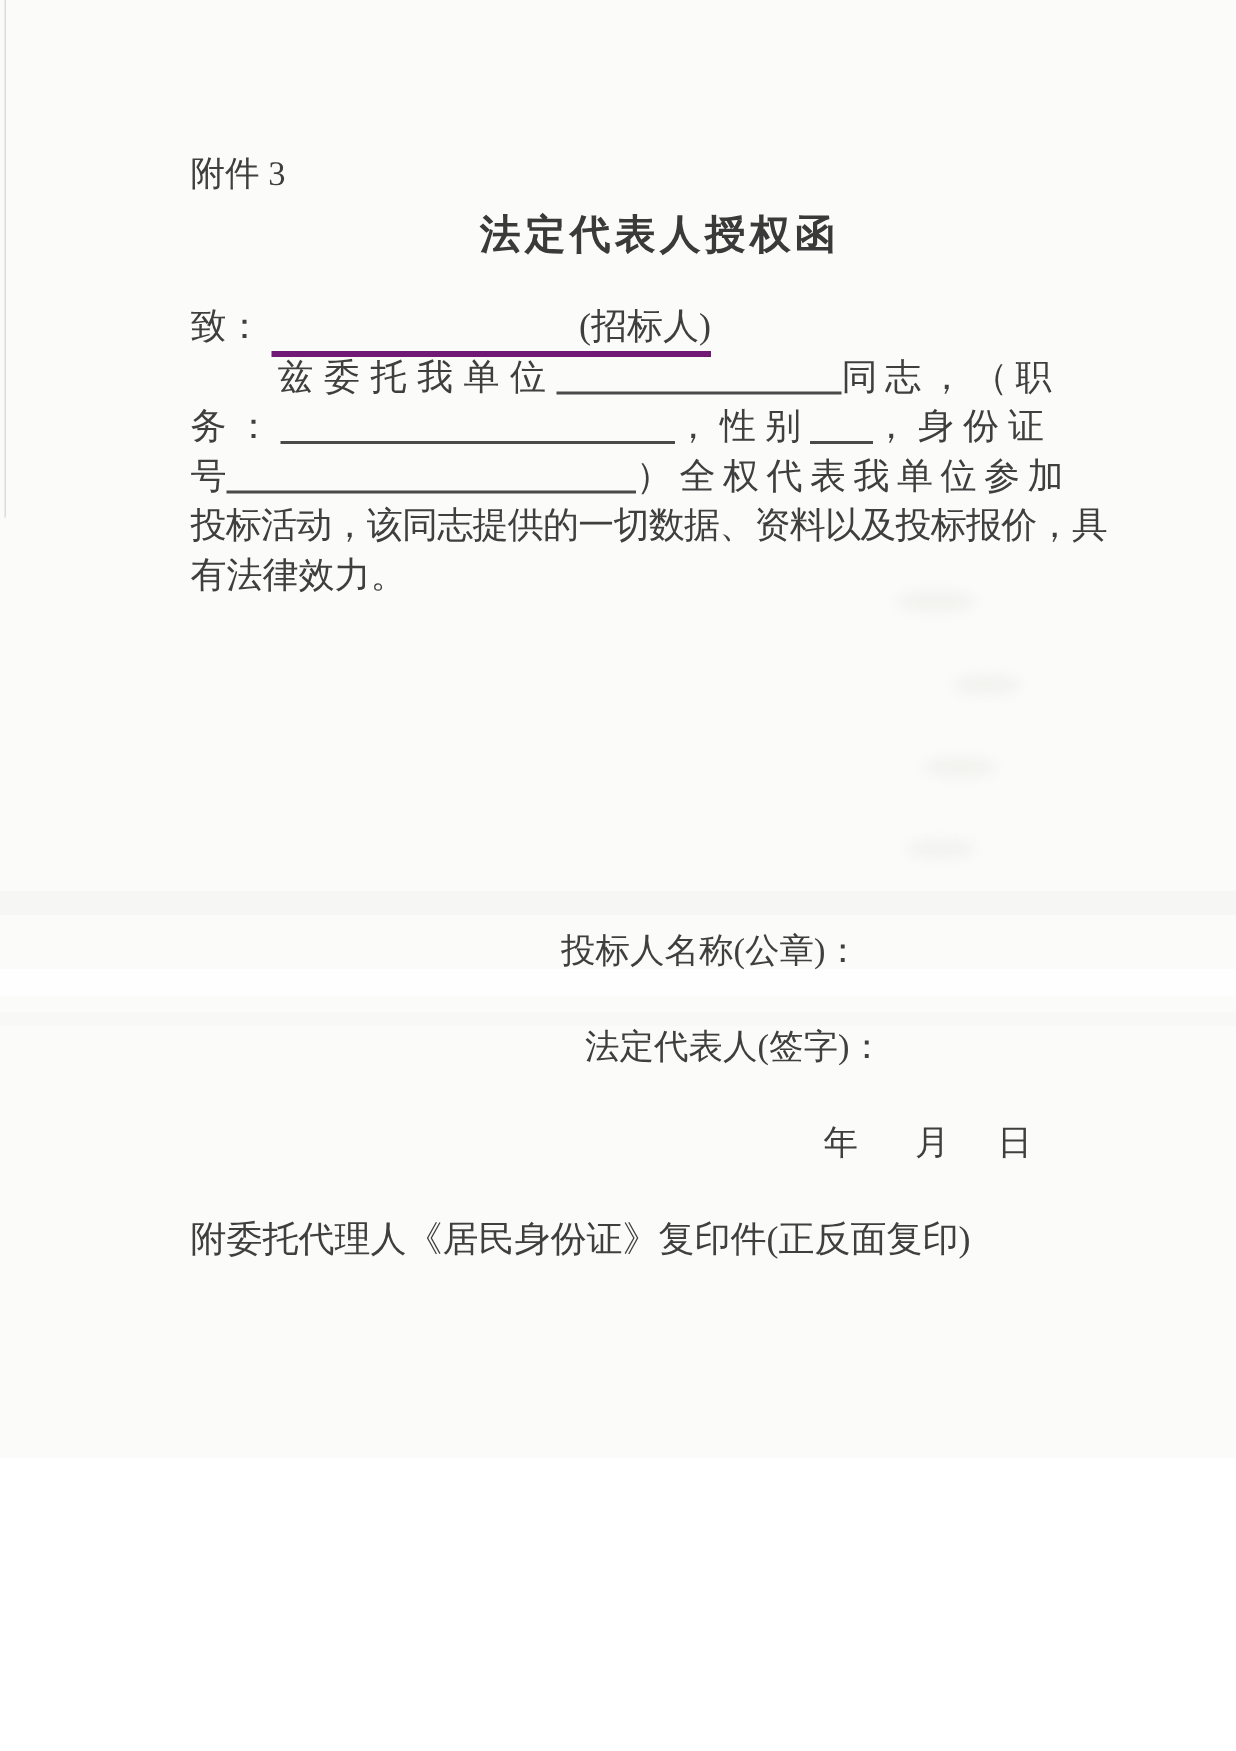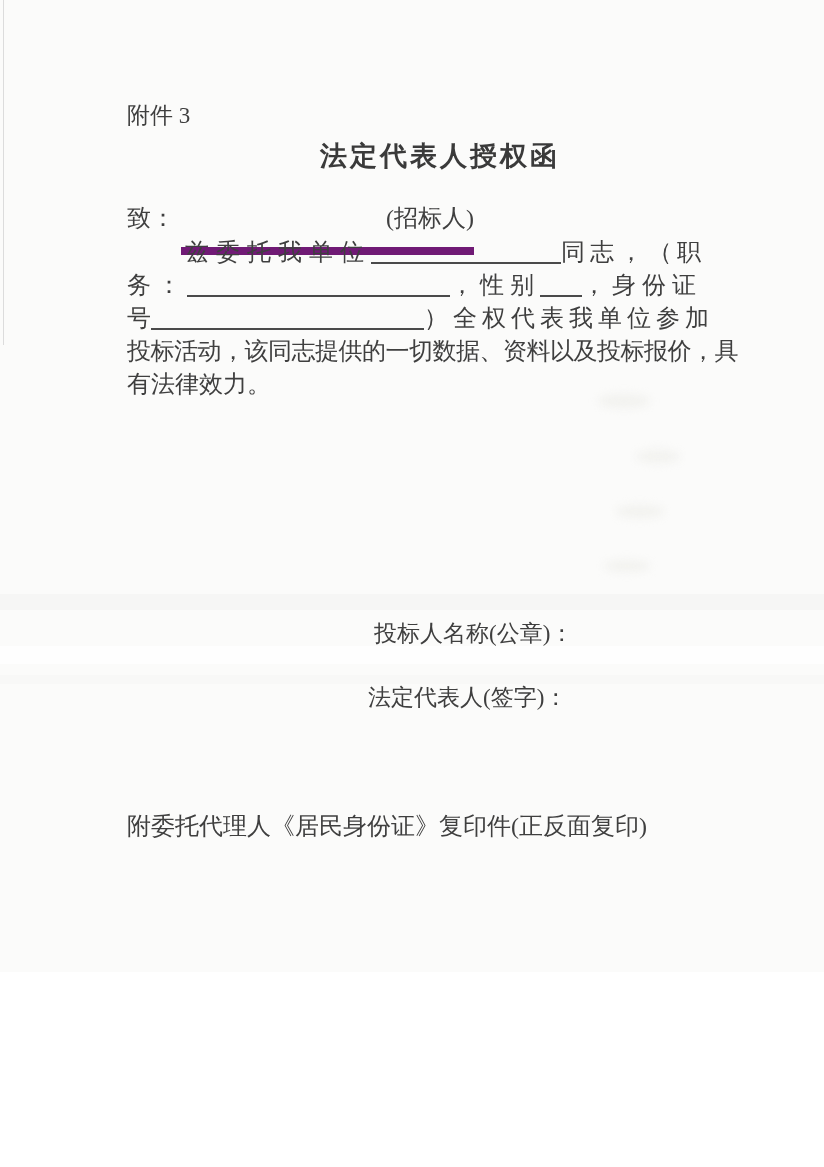--- a/index.html
+++ b/index.html
@@ -38,24 +38,24 @@
   .sp7{letter-spacing:7px;}
   .sp6{letter-spacing:6px;}
   .sp5{letter-spacing:5px;}
   .indent{display:inline-block;width:58px;}
   .blank{display:inline-block;border-bottom:2px solid #4a4a4a;height:20px;vertical-align:-4px;}
   .bk1{width:205px;}
   .bk2{width:190px;}
   .bk3a{width:263px;}
   .bk3b{width:42px;}
   .bk4{width:273px;}
-  .uwrap{display:inline-block;border-bottom:8px solid #701a75;padding-bottom:14px;}
+  .uwrap{display:inline-block;border-bottom:4px solid #701a75;padding-bottom:1px;}
   .sig{font-size:23px;white-space:nowrap;}
   .sig-bidder{left:374px;top:618px;}
-  .sig-legal{left:368px;top:682px;}
+  .sig-legal{left:390px;top:682px;}
   .sig-date{left:549px;top:746px;}
   .sig-date .y{margin-right:38px;}
   .sig-date .m{margin-right:32px;}
   .note{left:127px;top:810px;font-size:24px;white-space:nowrap;}
   .pageno{left:0;top:1080px;width:816px;text-align:center;font-size:15px;letter-spacing:1px;color:#555555;font-family:"Liberation Sans","DejaVu Sans",sans-serif;margin-top:23px;}
 </style>
 </head>
 <body>
 
 <div class="page">
@@ -90,18 +90,21 @@
 
   <div class="abs line l5">投标活动，该同志提供的一切数据、资料以及投标报价，具</div>
 
   <div class="abs line l4">
     <span>号</span><span class="blank bk4"></span><span class="sp5">）全权代表我单位参加</span>
   </div>
   <div class="abs line l6">有法律效力。</div>
 
   <div class="abs sig sig-bidder">投标人名称(公章)：</div>
   <div class="abs sig sig-legal">法定代表人(签字)：</div>
+  <div class="abs sig sig-date">
+    <span class="y">年</span><span class="m">月</span><span>日</span>
+  </div>
 
   <div class="abs note">附委托代理人《居民身份证》复印件(正反面复印)</div>
 
   <div class="abs pageno">— 12 —</div>
 
 </div>
 
 </body></html>

